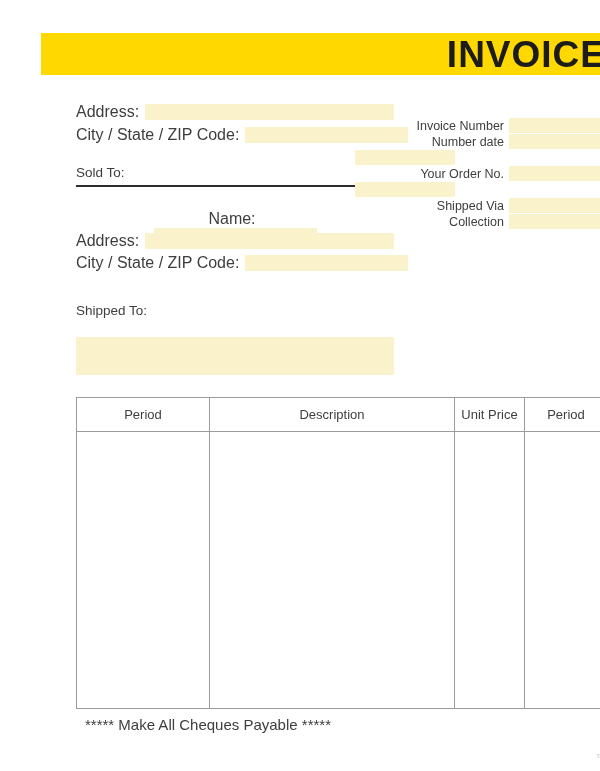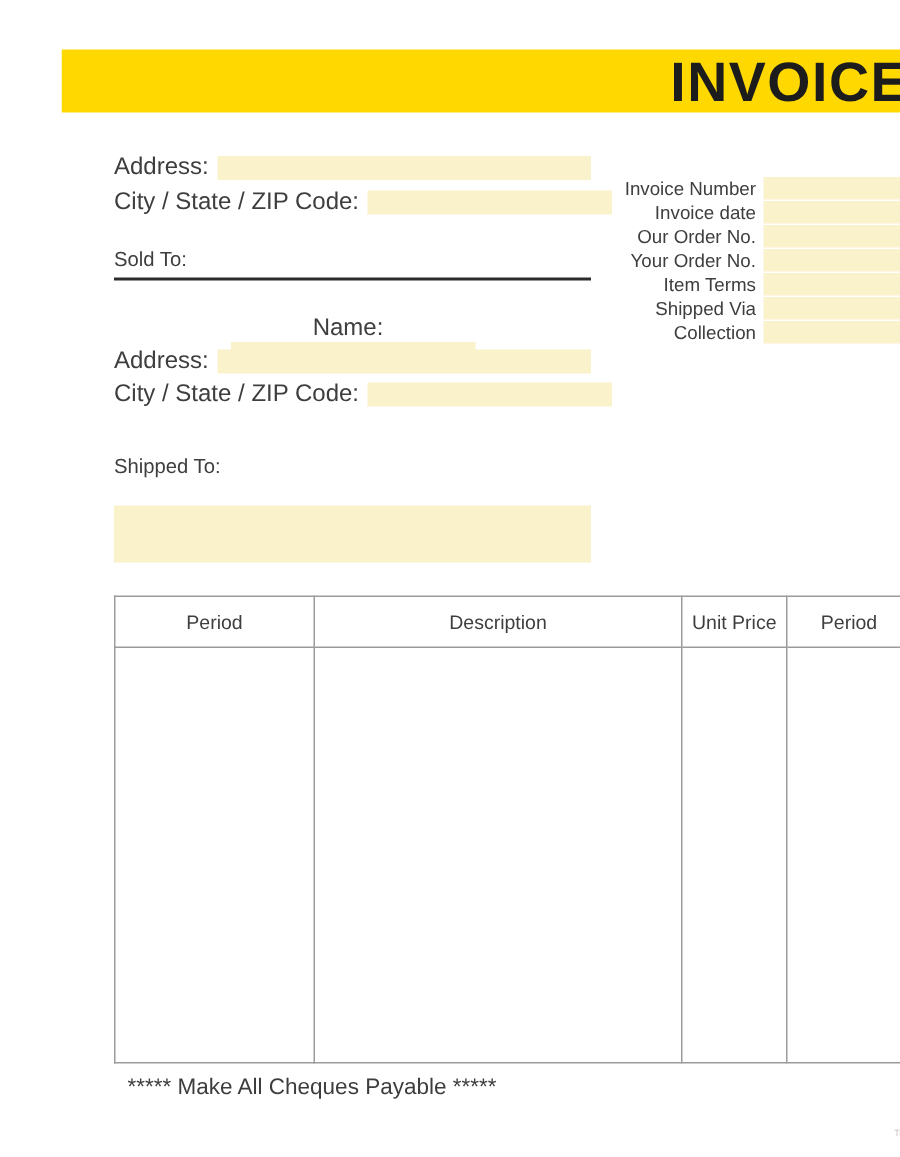--- a/index.html
+++ b/index.html
@@ -202,33 +202,31 @@
 
   <div class="section-heading" style="top:303px;">Shipped To:</div>
   <textarea class="shipped-block" style=""></textarea>
 
   <div class="meta-col">
     <div class="meta-row">
       <label>Invoice Number</label>
       <input class="meta-input" type="text" value="" style="">
     </div>
     <div class="meta-row">
-      <label>Invoice date</label>
-      <input class="meta-input" type="text" value="" style="">
-    </div>
-    <div class="meta-row">
-      <label>Our Order No.</label>
+      <label>Number date</label>
+      <input class="meta-input" type="text" value="" style="">
+    </div>
+    <div class="meta-row">
       <input class="meta-input" type="text" value="" style="">
     </div>
     <div class="meta-row">
       <label>Your Order No.</label>
       <input class="meta-input" type="text" value="" style="">
     </div>
     <div class="meta-row">
-      <label>Item Terms</label>
       <input class="meta-input" type="text" value="" style="">
     </div>
     <div class="meta-row">
       <label>Shipped Via</label>
       <input class="meta-input" type="text" value="" style="">
     </div>
     <div class="meta-row">
       <label>Collection</label>
       <input class="meta-input" type="text" value="" style="">
     </div>

